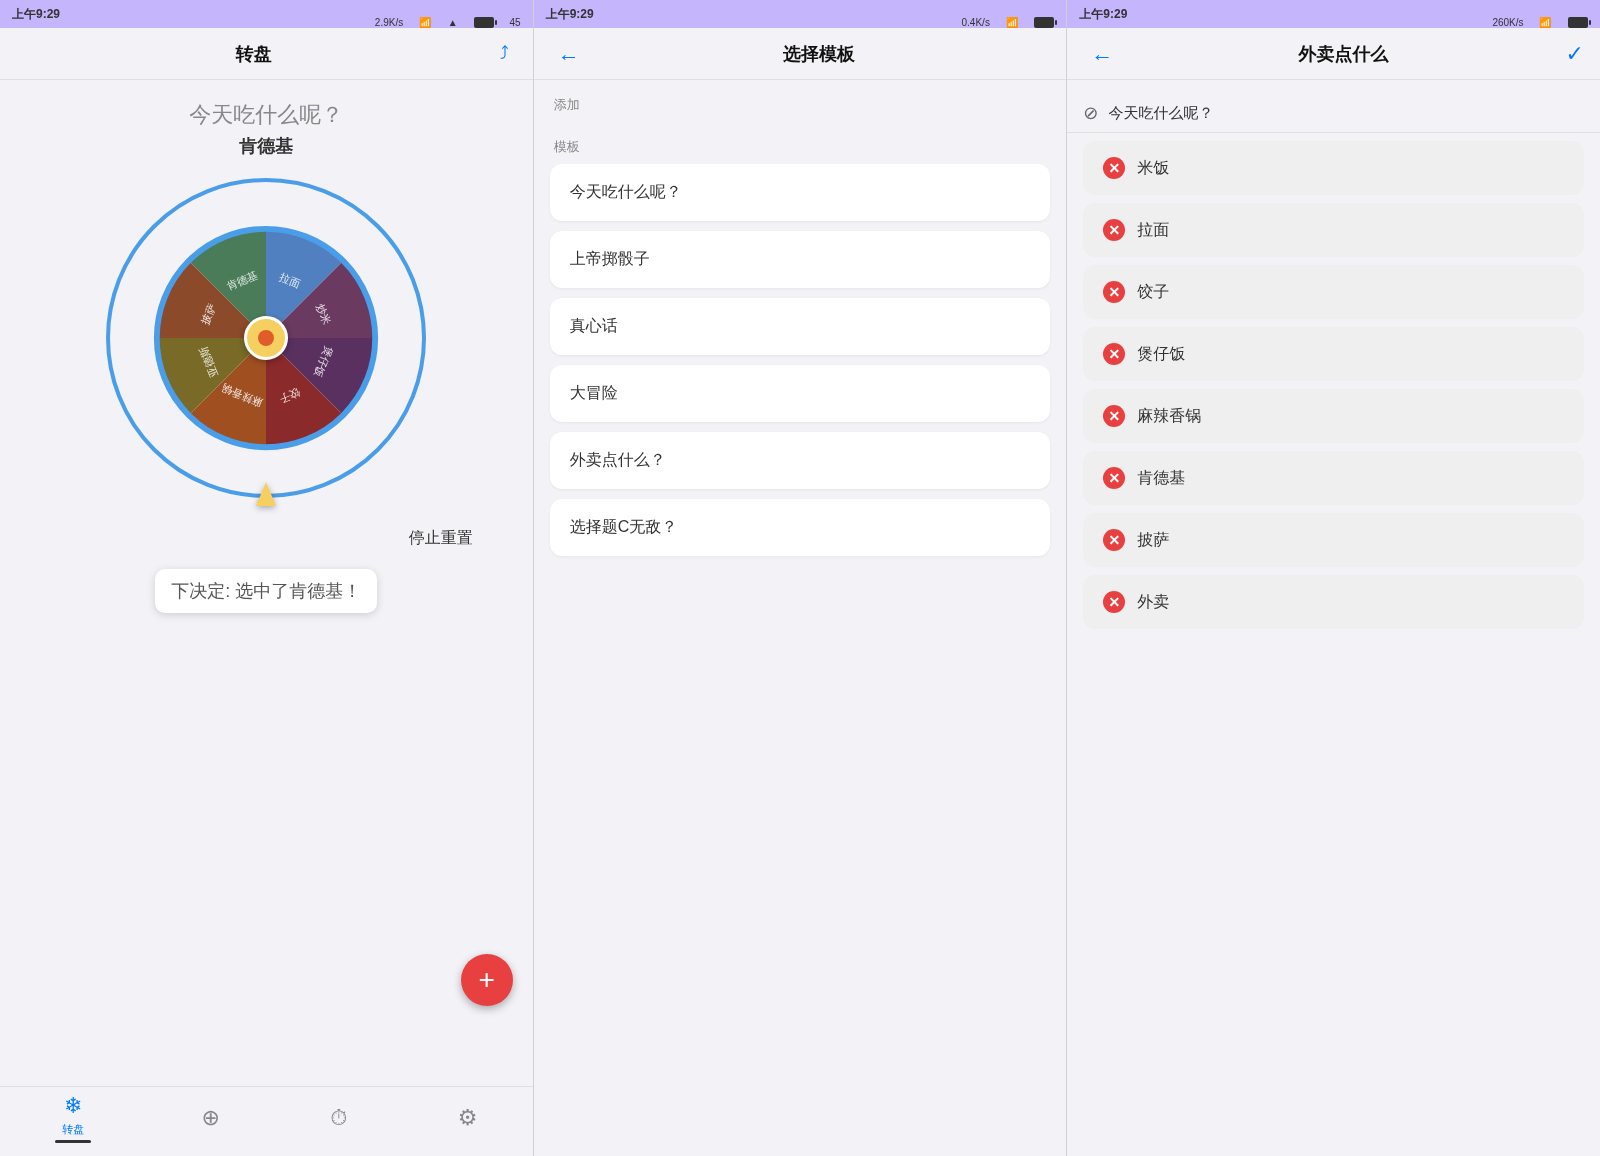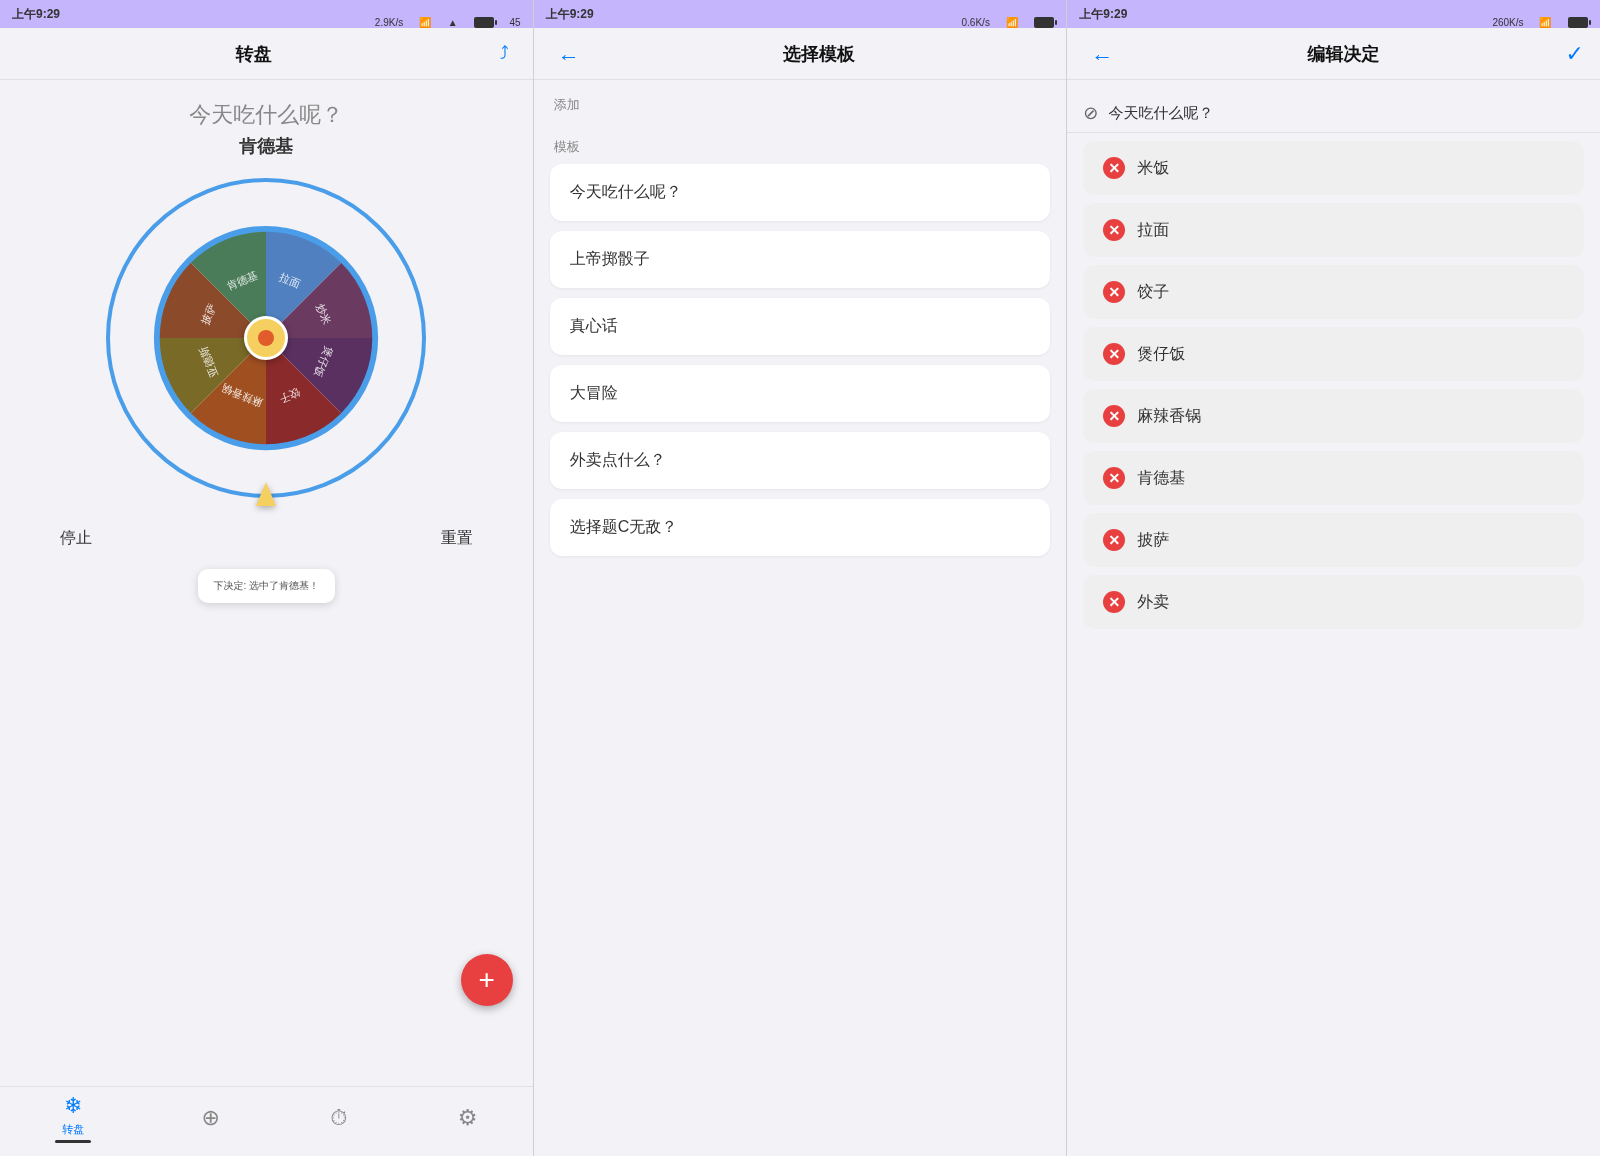--- a/index.html
+++ b/index.html
@@ -174,39 +174,39 @@
       height: 0;
       border-left: 10px solid transparent;
       border-right: 10px solid transparent;
       border-bottom: 24px solid #f5d060;
       z-index: 11;
       filter: drop-shadow(0 2px 3px rgba(0,0,0,0.3));
     }
 
     .spinner-buttons {
       display: flex;
-      justify-content: space-between;
+      justify-content: flex-end;
       width: 100%;
       padding: 20px 40px;
       margin-top: 10px;
     }
     .spinner-btn {
       font-size: 16px;
       color: #333;
       background: none;
       border: none;
       cursor: pointer;
       font-weight: 500;
     }
 
     .decision-toast {
       background: white;
       border-radius: 10px;
       padding: 10px 16px;
-      font-size: 10px;
+      font-size: 18px;
       color: #555;
       box-shadow: 0 2px 8px rgba(0,0,0,0.15);
       margin: 0 20px;
       display: inline-block;
     }
 
     .fab-btn {
       position: absolute;
       bottom: 80px;
       right: 20px;
@@ -425,21 +425,21 @@
       <div class="nav-item">
         <span class="nav-icon">⚙</span>
       </div>
     </div>
   </div>
 
   <div class="panel">
     <div class="status-bar">
       <span class="time">上午9:29</span>
       <div class="icons">
-        <span>0.6K/s</span>
+        <span>0.4K/s</span>
         <span>📶</span>
         <span class="battery"></span>
       </div>
     </div>
 
     <div class="top-bar">
       <span class="back-btn">←</span>
       <span class="title">选择模板</span>
     </div>
 
@@ -461,21 +461,21 @@
       <span class="time">上午9:29</span>
       <div class="icons">
         <span>260K/s</span>
         <span>📶</span>
         <span class="battery"></span>
       </div>
     </div>
 
     <div class="top-bar">
       <span class="back-btn">←</span>
-      <span class="title">编辑决定</span>
+      <span class="title">外卖点什么</span>
       <span class="check-btn">✓</span>
     </div>
 
     <div class="panel-3-scroll">
 
       <div class="edit-header-row">
         <span class="bookmark-icon">⊘</span>
         <span>今天吃什么呢？</span>
       </div>
 

